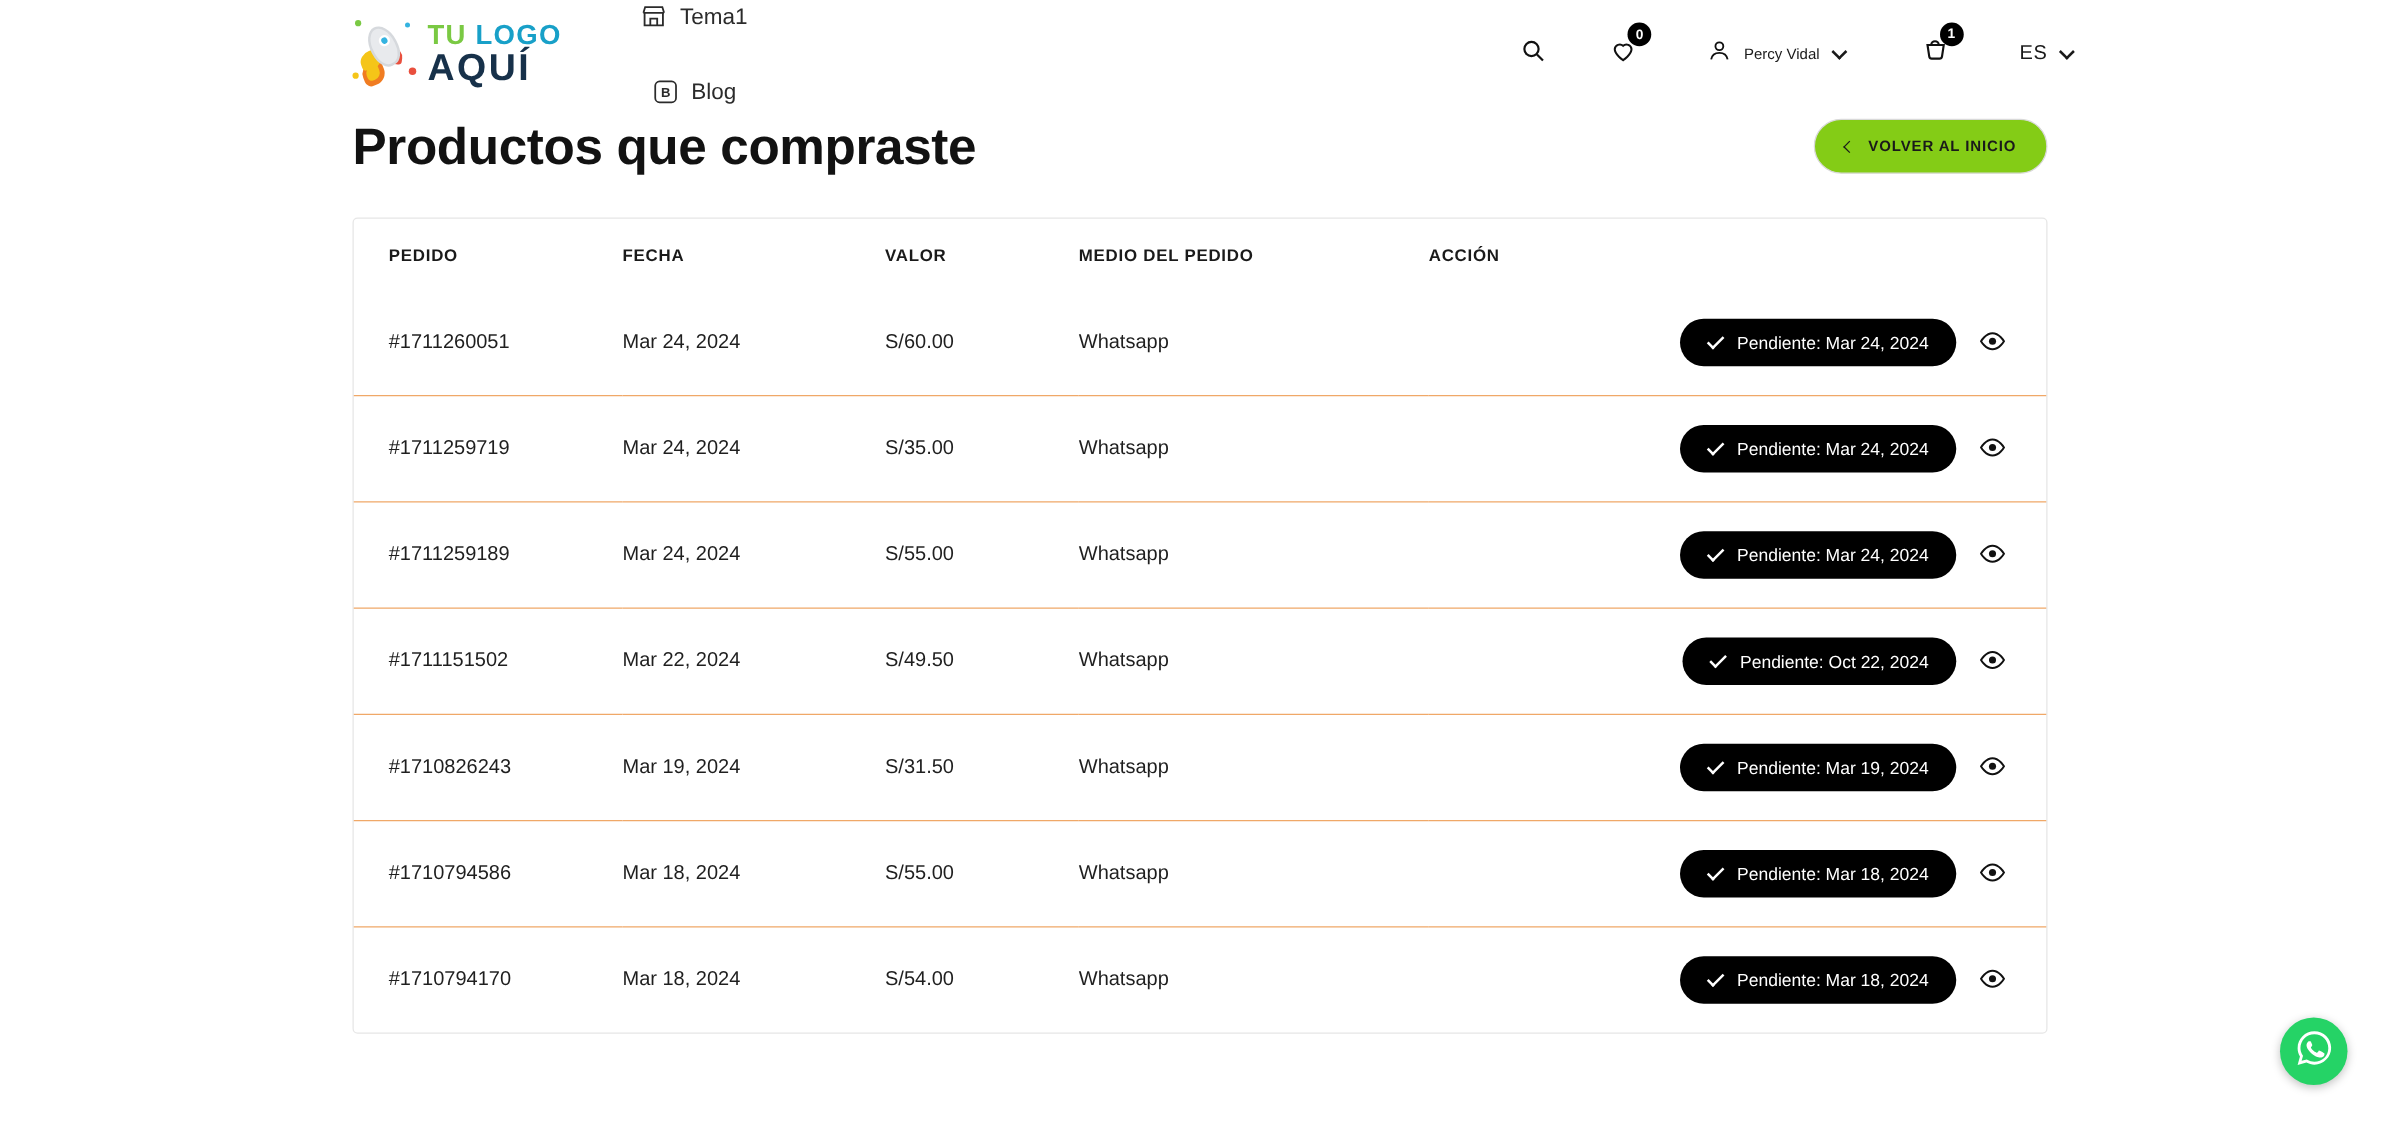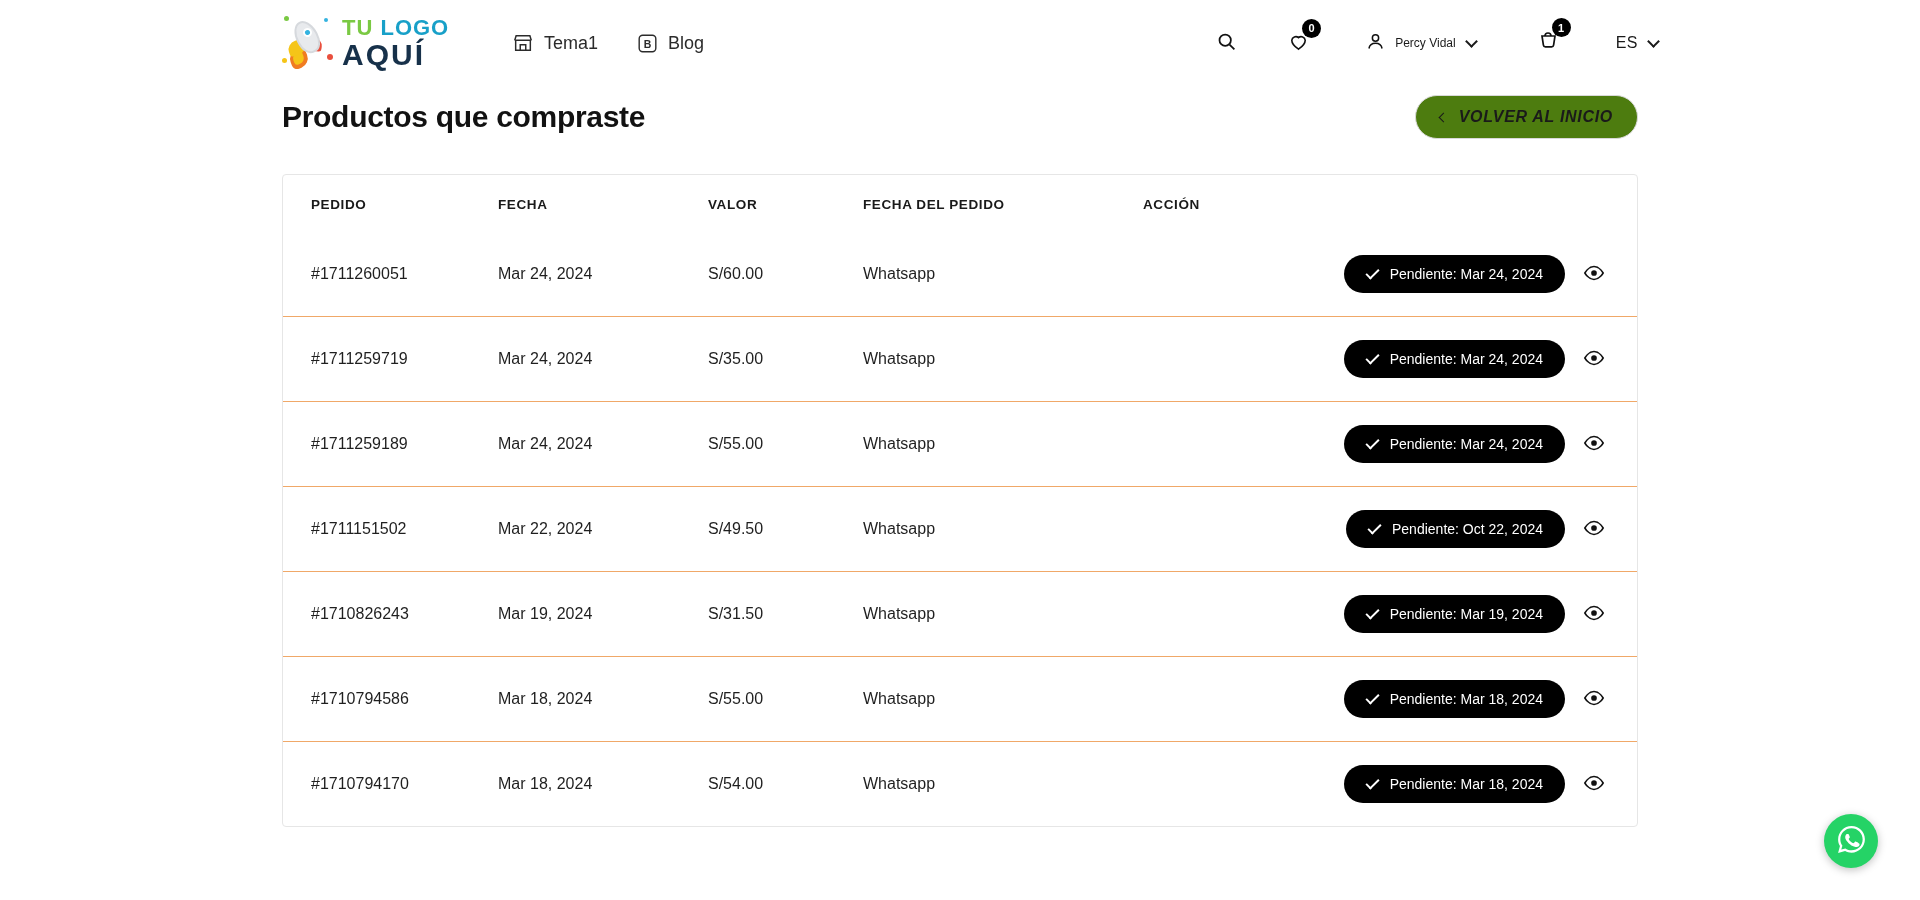--- a/index.html
+++ b/index.html
@@ -110,20 +110,21 @@
     color: #17314a;
     display: block;
     margin-top: 1px;
   }
 
   .nav {
     display: flex;
     align-items: center;
     gap: 38px;
     margin-left: 30px;
+    flex-direction: column;
   }
   .nav-item {
     display: flex;
     align-items: center;
     gap: 10px;
     font-size: 18px;
     color: #2b2b2b;
     cursor: pointer;
   }
   .nav-icon {
@@ -192,41 +193,40 @@
 
   
   .title-row {
     margin: 0 282px 0 282px;
     display: flex;
     align-items: center;
     justify-content: space-between;
     height: 62px;
   }
   .page-title {
-    font-size: 30px;
+    font-size: 41px;
     font-weight: 800;
     letter-spacing: -0.3px;
     color: #121212;
     margin: 0;
   }
   .back-btn {
     border: 1px solid #d9d9d9;
     border-radius: 30px;
     height: 44px;
     padding: 0 24px;
     display: flex;
     align-items: center;
     gap: 10px;
-    background: #4d7c0f;
-    font-size: 16px;
+    background: #84cc16;
+    font-size: 12px;
     font-weight: 700;
     letter-spacing: .7px;
     color: #1a1a1a;
     cursor: pointer;
-    font-style: italic;
   }
   .back-chev {
     width: 7px; height: 7px;
     border-left: 1.8px solid #1a1a1a;
     border-bottom: 1.8px solid #1a1a1a;
     transform: rotate(45deg);
     margin-right: 2px;
   }
 
   
@@ -425,21 +425,21 @@
   </button>
 </div>
 
 <div class="table-wrap">
   <table>
     <thead>
       <tr>
         <th class="col-pedido">PEDIDO</th>
         <th class="col-fecha">FECHA</th>
         <th class="col-valor">VALOR</th>
-        <th class="col-medio">FECHA DEL PEDIDO</th>
+        <th class="col-medio">MEDIO DEL PEDIDO</th>
         <th class="col-accion">ACCIÓN</th>
       </tr>
     </thead>
     <tbody>
       <tr>
         <td>#1711260051</td>
         <td>Mar 24, 2024</td>
         <td>S/60.00</td>
         <td>Whatsapp</td>
         <td>

